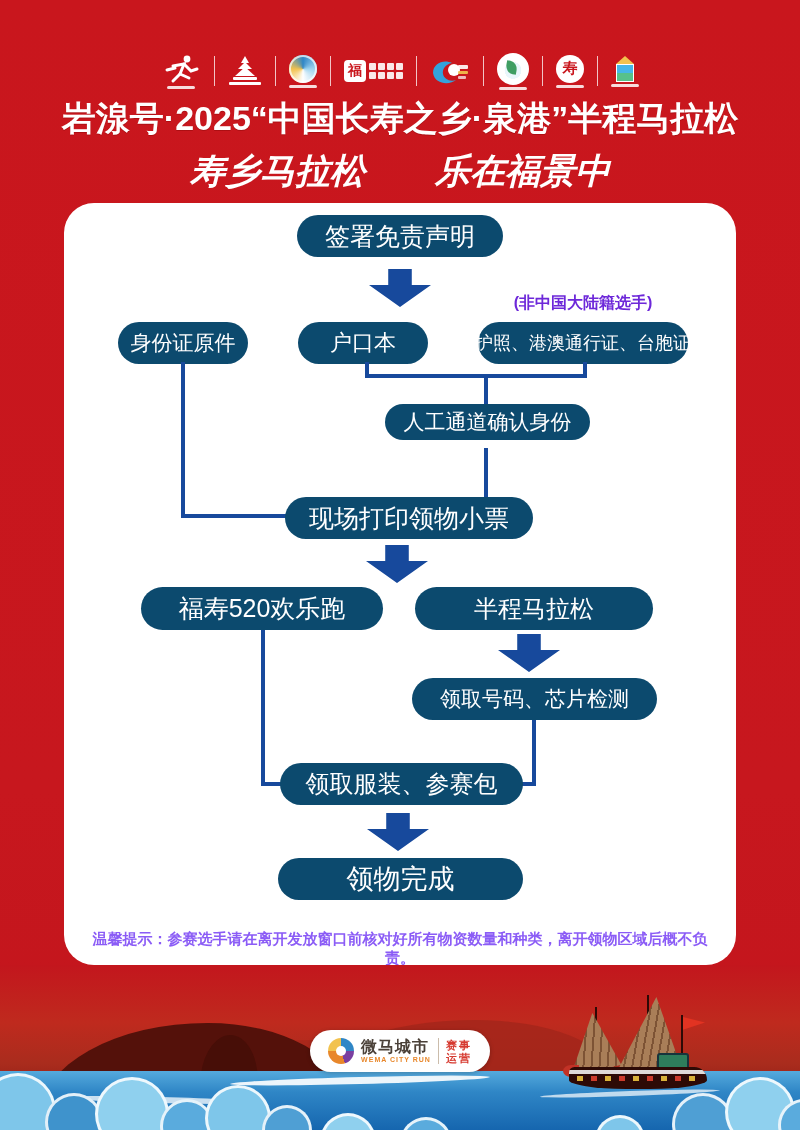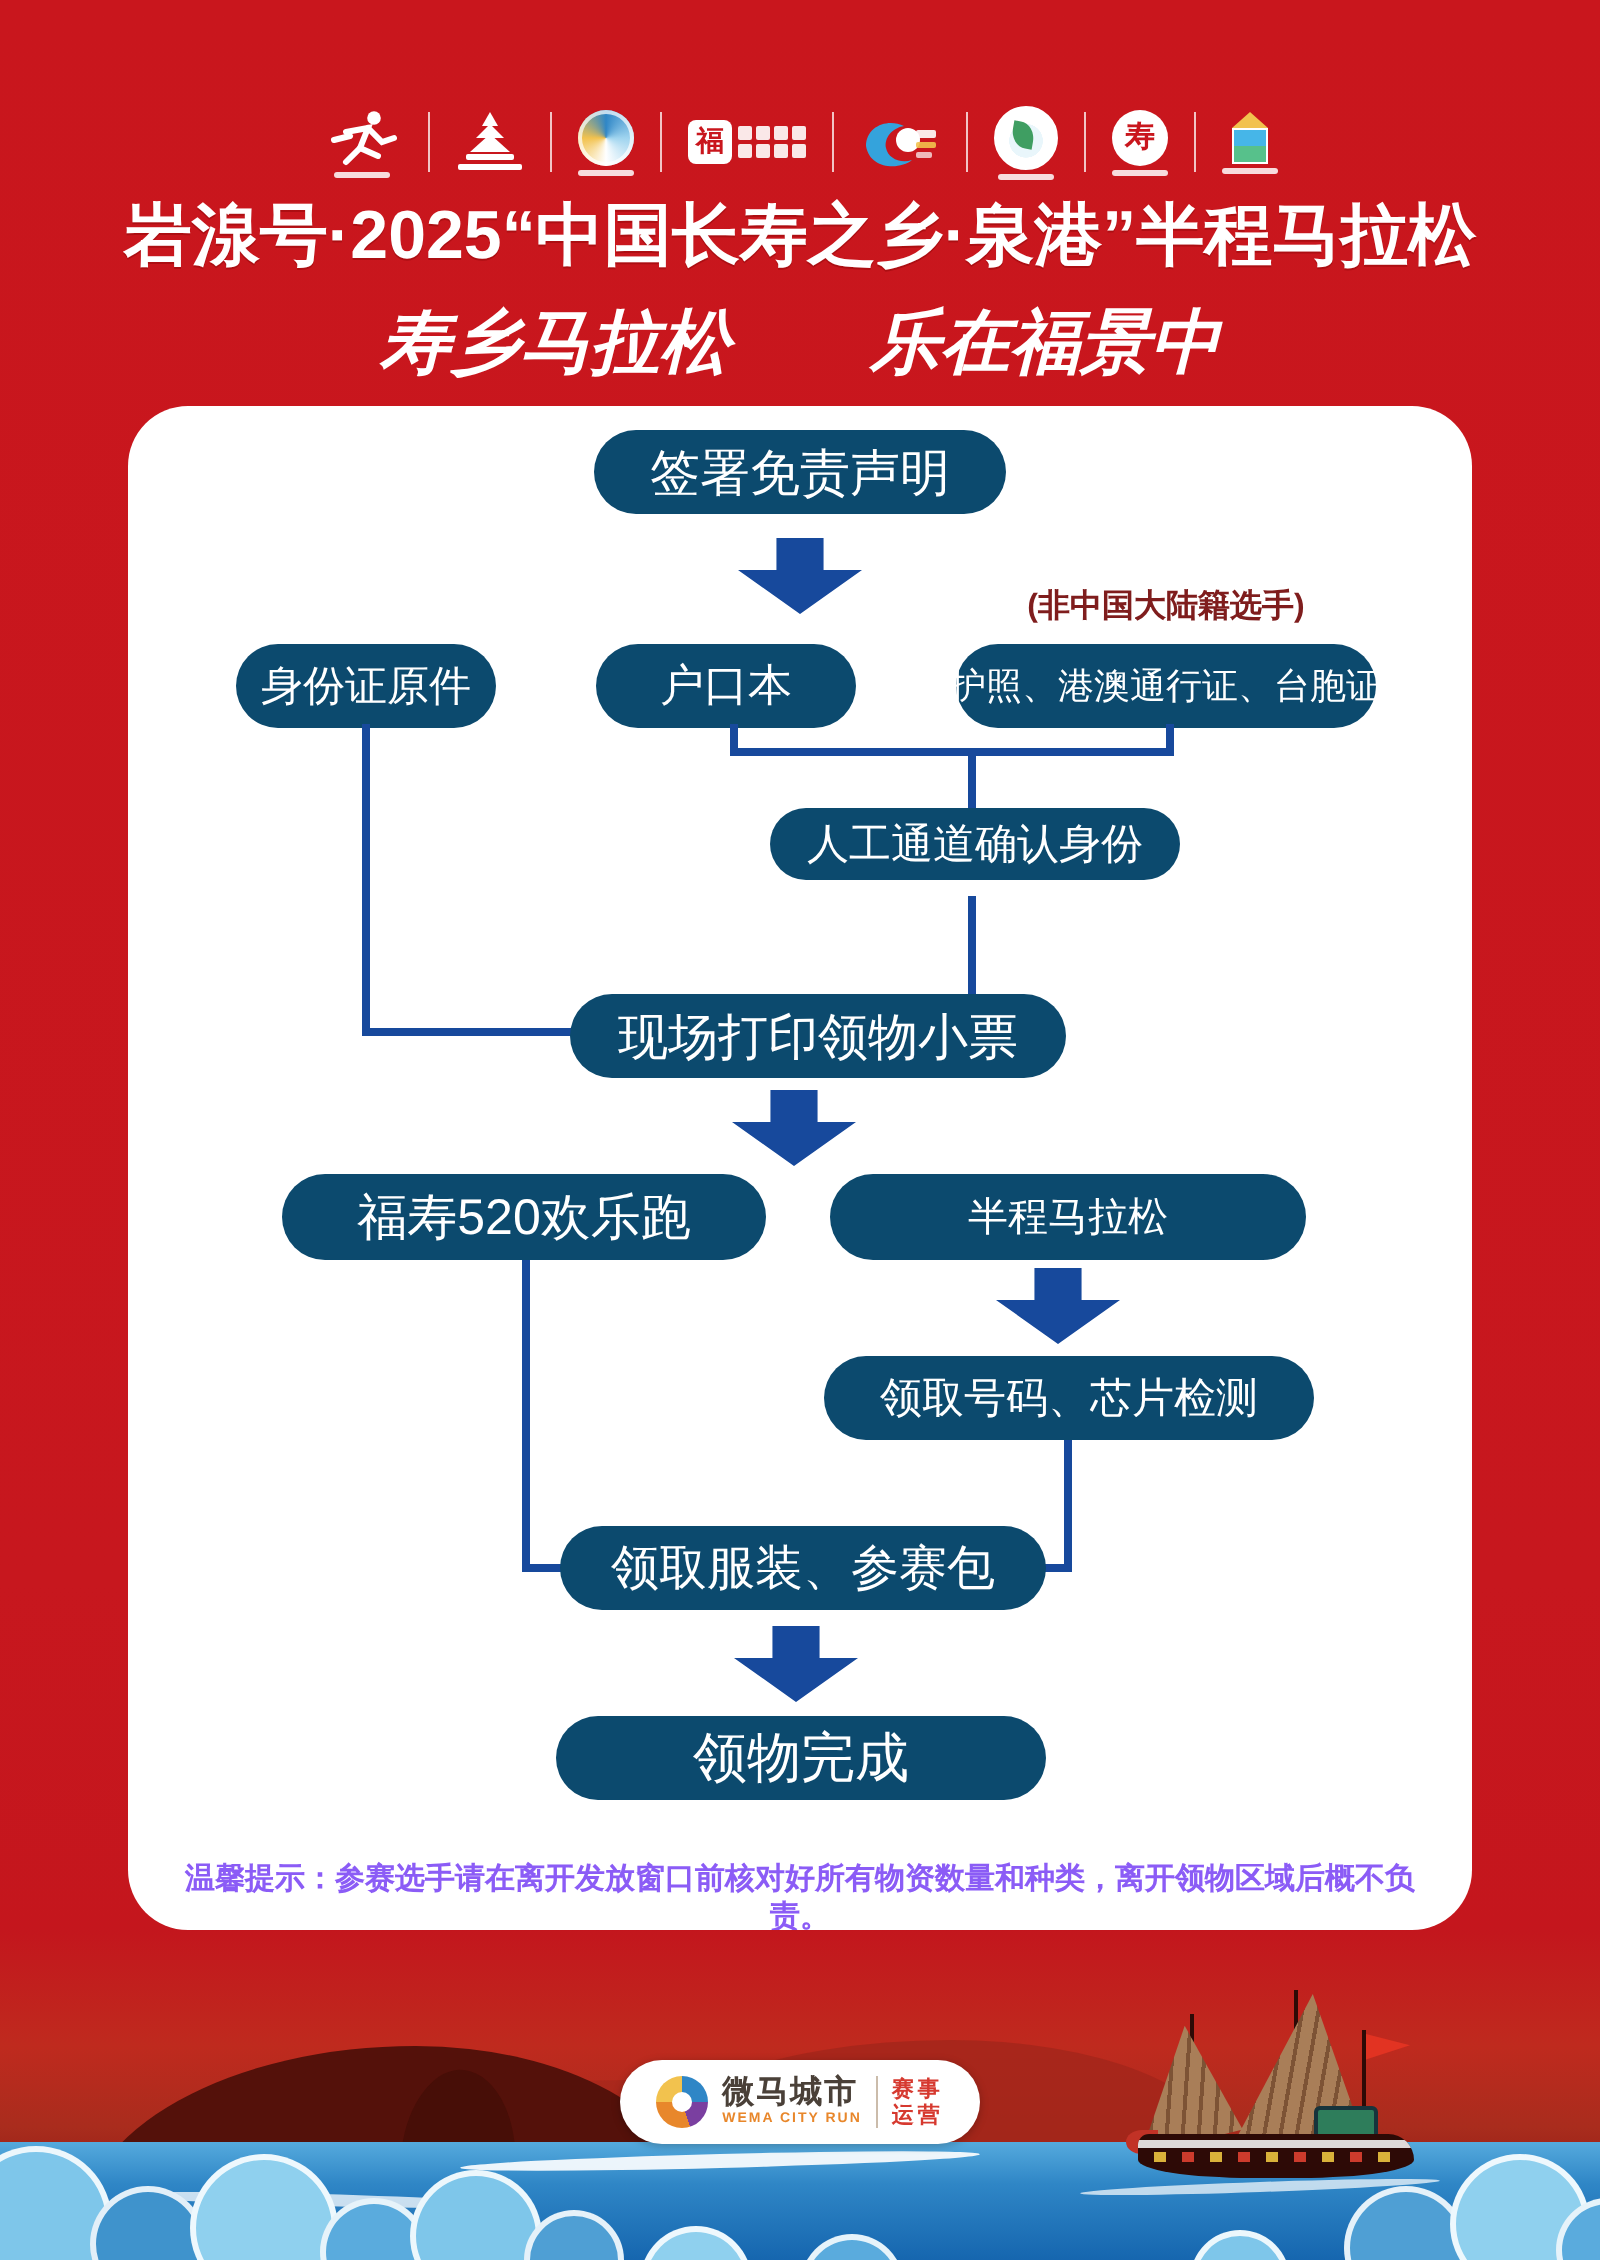--- a/index.html
+++ b/index.html
@@ -48,21 +48,21 @@
   .subtitle .gap{display:inline-block; width:70px;}
   
   .card{position:absolute; left:64px; top:203px; width:672px; height:762px;
     background:#fff; border-radius:30px;}
   .node{position:absolute; background:#0c4a6e; color:#fff; font-weight:400;
     display:flex; align-items:center; justify-content:center; border-radius:999px;
     white-space:nowrap;}
   .line{position:absolute; background:#17499c;}
   .flow-arrow{position:absolute; width:62px; height:38px; background:#17499c;
     clip-path:polygon(31% 0,69% 0,69% 42%,100% 42%,50% 100%,0 42%,31% 42%);}
-  .note{position:absolute; color:#7f1d1d; font-weight:800; font-size:16px; text-align:center;}
+  .note{position:absolute; color:#6d28d9; font-weight:800; font-size:16px; text-align:center;}
   .tip{position:absolute; left:14px; right:14px; text-align:center;
     color:#8b5cf6; font-weight:800; font-size:15px;}
   
   .scene{position:absolute; left:0; top:965px; width:800px; height:165px; overflow:hidden;
     background:linear-gradient(180deg,#c3161d 0%, #bf2a1e 35%, #a92c1d 60%, #8e1c15 78%, #7c1511 100%);}
   .ridge{position:absolute; background:#a3261a; border-radius:55% 45% 0 0; opacity:.8;}
   .island{position:absolute; left:40px; top:58px; width:305px; height:110px;
     background:#54110a; border-radius:55% 45% 8px 8px / 85% 70% 8px 8px;}
   .rock{position:absolute; left:160px; top:12px; width:58px; height:96px;
     background:#470e07; border-radius:45% 55% 25% 25%; transform:rotate(7deg);}
@@ -209,21 +209,21 @@
     <div class="line" style="left:420px; top:245px; width:4px; height:51px;"></div>
 
     <div class="line" style="left:117px; top:159px; width:4px; height:156px;"></div>
     <div class="line" style="left:117px; top:311px; width:106px; height:4px;"></div>
 
     <div class="node" style="left:221px; top:294px; width:248px; height:42px; font-size:25px;">现场打印领物小票</div>
 
     <div class="flow-arrow" style="left:302px; top:342px;"></div>
 
     <div class="node" style="left:77px;  top:384px; width:242px; height:43px; font-size:25px;">福寿520欢乐跑</div>
-    <div class="node" style="left:351px; top:384px; width:238px; height:43px; font-size:20px;">半程马拉松</div>
+    <div class="node" style="left:351px; top:384px; width:238px; height:43px; font-size:24px;">半程马拉松</div>
 
     <div class="flow-arrow" style="left:434px; top:431px;"></div>
 
     <div class="node" style="left:348px; top:475px; width:245px; height:42px; font-size:21px;">领取号码、芯片检测</div>
 
     <div class="line" style="left:197px; top:427px; width:4px; height:156px;"></div>
     <div class="line" style="left:197px; top:579px; width:24px; height:4px;"></div>
 
     <div class="line" style="left:468px; top:517px; width:4px; height:66px;"></div>
     <div class="line" style="left:455px; top:579px; width:17px; height:4px;"></div>

